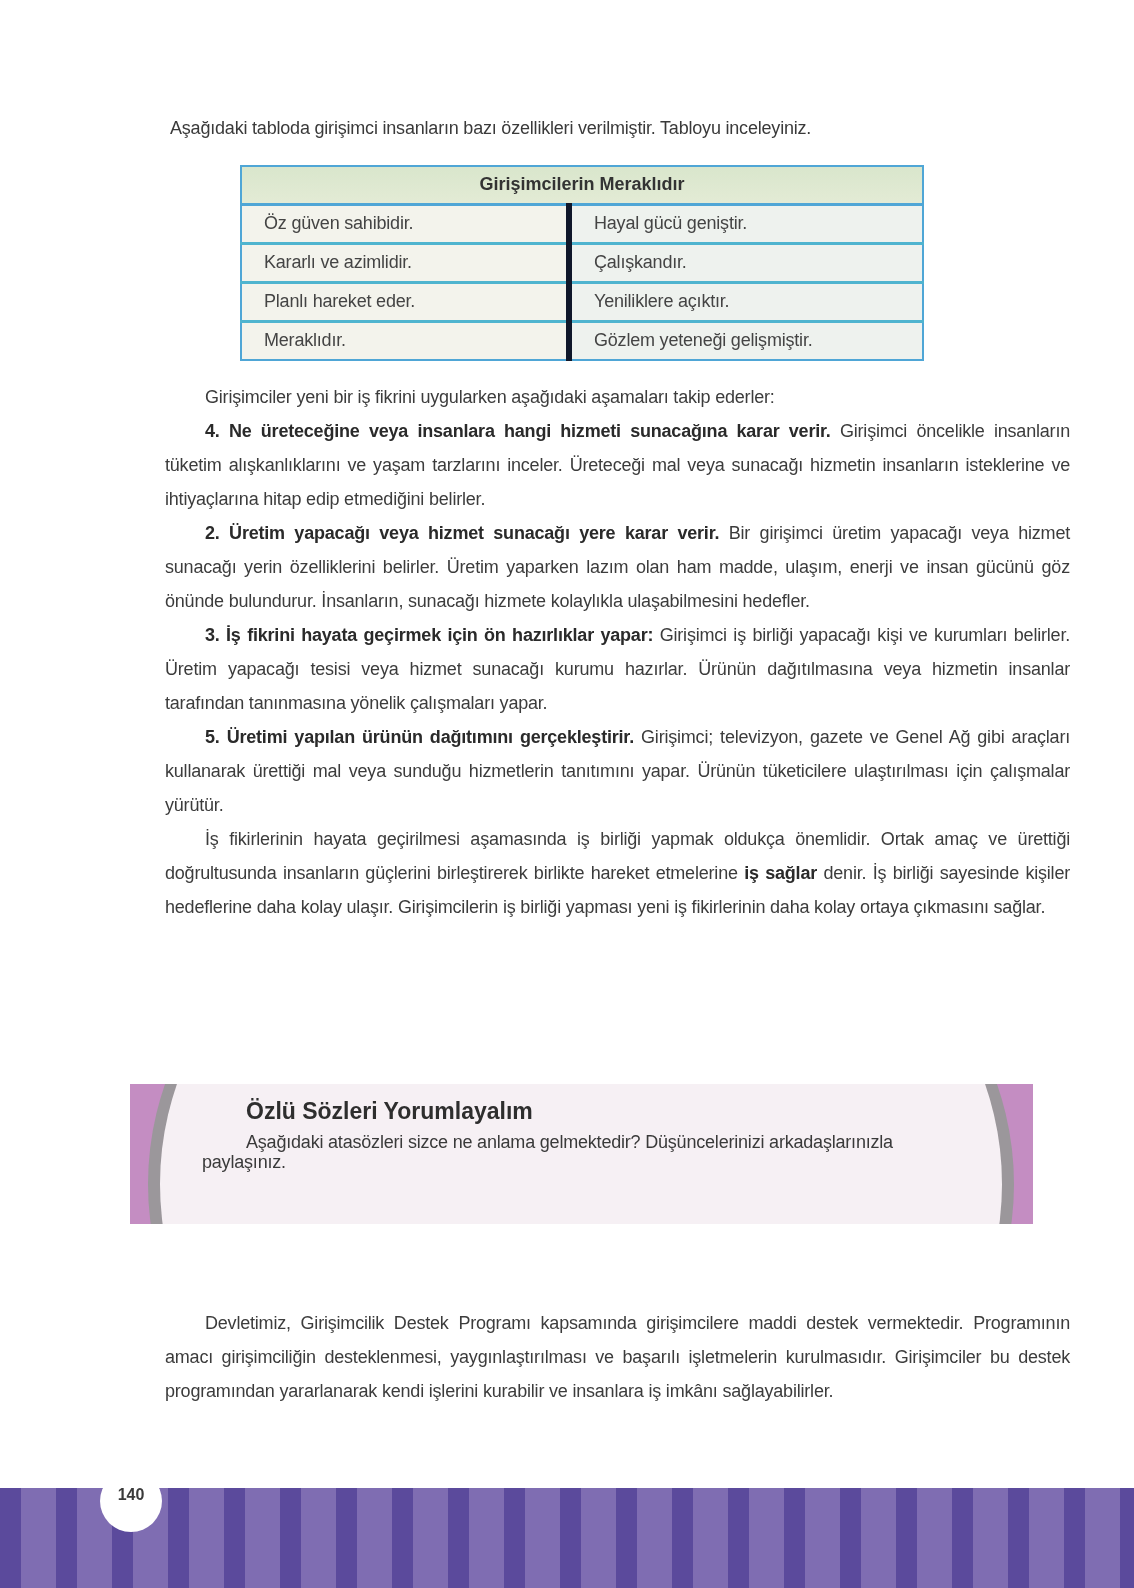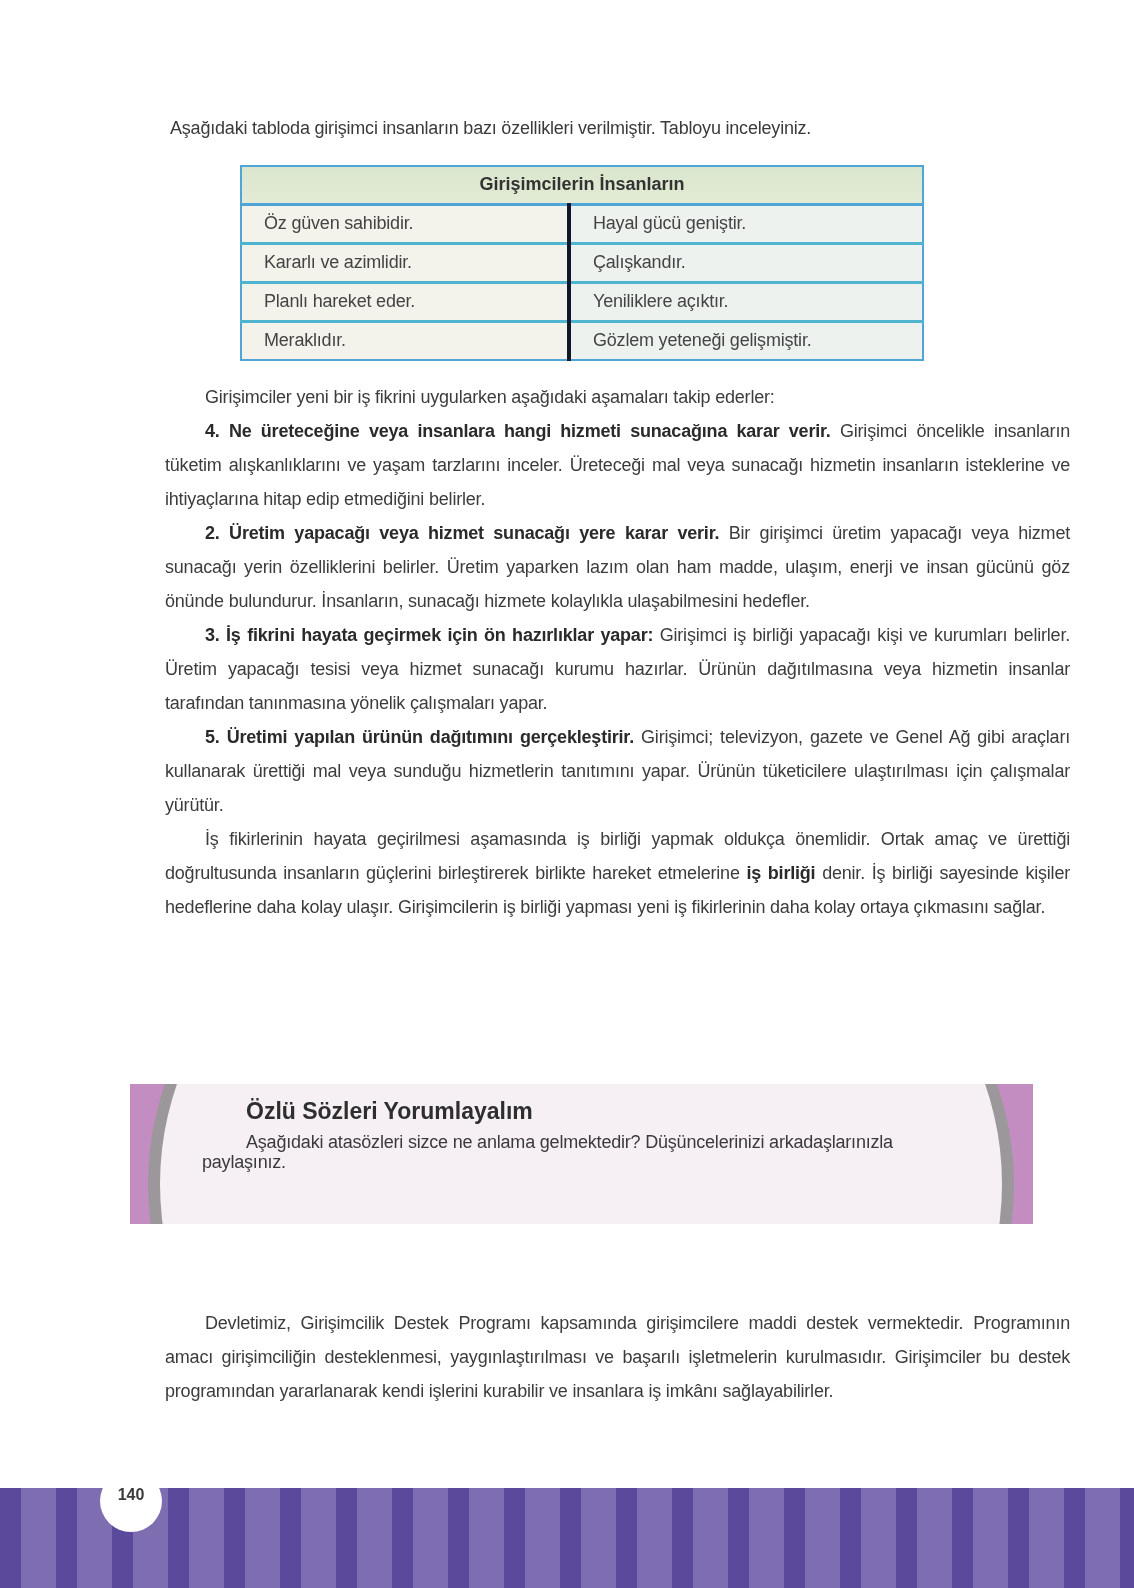--- a/index.html
+++ b/index.html
@@ -15,21 +15,21 @@
   }
   .trait-table th {
     height: 38px; font-weight: bold; font-size: 18px; color: #333;
     background: linear-gradient(#d9e6cc, #e3ebd5);
     border-bottom: 3px solid #4fa6d6; text-align: center;
   }
   .trait-table td {
     height: 39px; padding-left: 22px; border-top: 3px solid #4fb4cf;
     background: #eef2ee; color: #444; letter-spacing: -0.2px;
   }
-  .trait-table td.c1 { width: 328px; border-right: 4px solid #0f172a; background: #f3f3ec; }
+  .trait-table td.c1 { width: 328px; border-right: 6px solid #0f172a; background: #f3f3ec; }
 
   .body-text { position: absolute; left: 130px; width: 905px; font-size: 18px; line-height: 34px; text-align: justify; letter-spacing: -0.2px; color: #3c3c3c; margin-left: 35px; }
   .body-text p { text-indent: 40px; }
   .body-text b { color: #2a2a2a; }
 
   .quote-box {
     position: absolute; left: 130px; top: 1084px; width: 903px; height: 140px;
     background: #c48dc2; overflow: hidden;
   }
   .quote-arc-grey {
@@ -58,21 +58,21 @@
   }
 </style>
 </head>
 <body>
 
 <div class="intro">Aşağıdaki tabloda girişimci insanların bazı özellikleri verilmiştir. Tabloyu inceleyiniz.</div>
 
 <table class="trait-table">
   <tbody>
       <tr>
-        <th colspan="2">Girişimcilerin İnsanların</th>
+        <th colspan="2">Girişimcilerin Meraklıdır</th>
       </tr>
   <tr>
     <td class="c1">Öz güven sahibidir.</td>
     <td>Hayal gücü geniştir.</td>
   </tr>
   <tr>
     <td class="c1">Kararlı ve azimlidir.</td>
     <td>Çalışkandır.</td>
   </tr>
   <tr>
@@ -85,21 +85,21 @@
   </tr>
 </tbody>
   </table>
 
 <div class="body-text" style="top:380px;">
   <p>Girişimciler yeni bir iş fikrini uygularken aşağıdaki aşamaları takip ederler:</p>
   <p><b>4. Ne üreteceğine veya insanlara hangi hizmeti sunacağına karar verir.</b><span> Girişimci öncelikle insanların tüketim alışkanlıklarını ve yaşam tarzlarını inceler. Üreteceği mal veya sunacağı hizmetin insanların isteklerine ve ihtiyaçlarına hitap edip etmediğini belirler.</span></p>
   <p><b>2. Üretim yapacağı veya hizmet sunacağı yere karar verir.</b><span> Bir girişimci üretim yapacağı veya hizmet sunacağı yerin özelliklerini belirler. Üretim yaparken lazım olan ham madde, ulaşım, enerji ve insan gücünü göz önünde bulundurur. İnsanların, sunacağı hizmete kolaylıkla ulaşabilmesini hedefler.</span></p>
   <p><b>3. İş fikrini hayata geçirmek için ön hazırlıklar yapar:</b><span> Girişimci iş birliği yapacağı kişi ve kurumları belirler. Üretim yapacağı tesisi veya hizmet sunacağı kurumu hazırlar. Ürünün dağıtılmasına veya hizmetin insanlar tarafından tanınmasına yönelik çalışmaları yapar.</span></p>
   <p><b>5. Üretimi yapılan ürünün dağıtımını gerçekleştirir.</b><span> Girişimci; televizyon, gazete ve Genel Ağ gibi araçları kullanarak ürettiği mal veya sunduğu hizmetlerin tanıtımını yapar. Ürünün tüketicilere ulaştırılması için çalışmalar yürütür.</span></p>
-  <p><span>İş fikirlerinin hayata geçirilmesi aşamasında iş birliği yapmak oldukça önemlidir. Ortak amaç ve ürettiği doğrultusunda insanların güçlerini birleştirerek birlikte hareket etmelerine </span><b>iş birliği</b><span> denir. İş birliği sayesinde kişiler hedeflerine daha kolay ulaşır. Girişimcilerin iş birliği yapması yeni iş fikirlerinin daha kolay ortaya çıkmasını sağlar.</span></p>
+  <p><span>İş fikirlerinin hayata geçirilmesi aşamasında iş birliği yapmak oldukça önemlidir. Ortak amaç ve ürettiği doğrultusunda insanların güçlerini birleştirerek birlikte hareket etmelerine </span><b>iş sağlar</b><span> denir. İş birliği sayesinde kişiler hedeflerine daha kolay ulaşır. Girişimcilerin iş birliği yapması yeni iş fikirlerinin daha kolay ortaya çıkmasını sağlar.</span></p>
 </div>
 
 <div class="quote-box">
   <div class="quote-arc-grey"></div>
   <div class="quote-arc-inner"></div>
   <div class="quote-content">
     <div class="quote-title">Özlü Sözleri Yorumlayalım</div>
     <div class="quote-prompt">Aşağıdaki atasözleri sizce ne anlama gelmektedir? Düşüncelerinizi arkadaşlarınızla paylaşınız.</div>
     <div class="quote-author">Anonim</div>
   </div>

